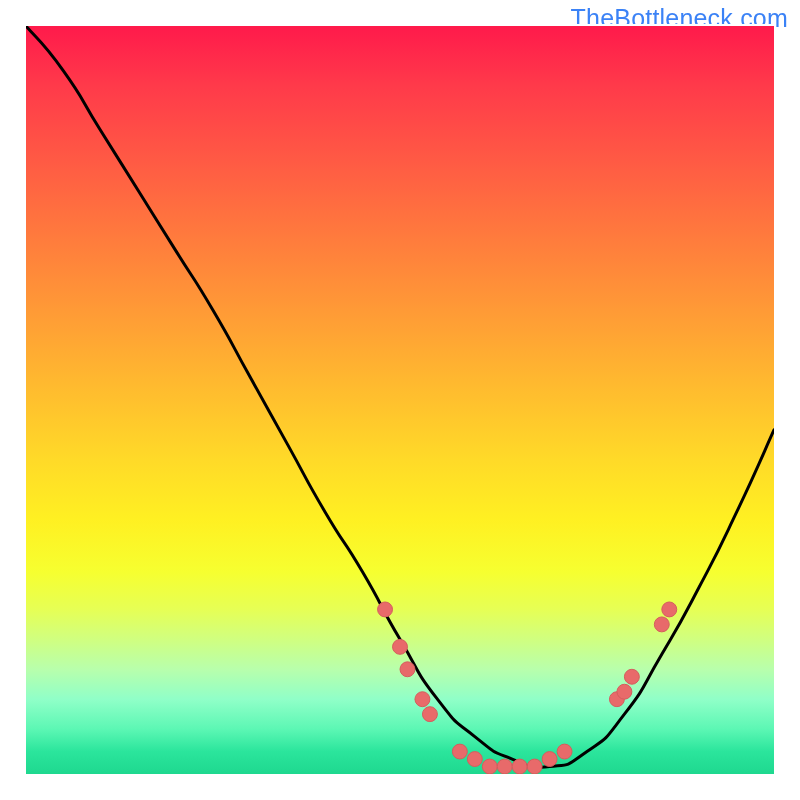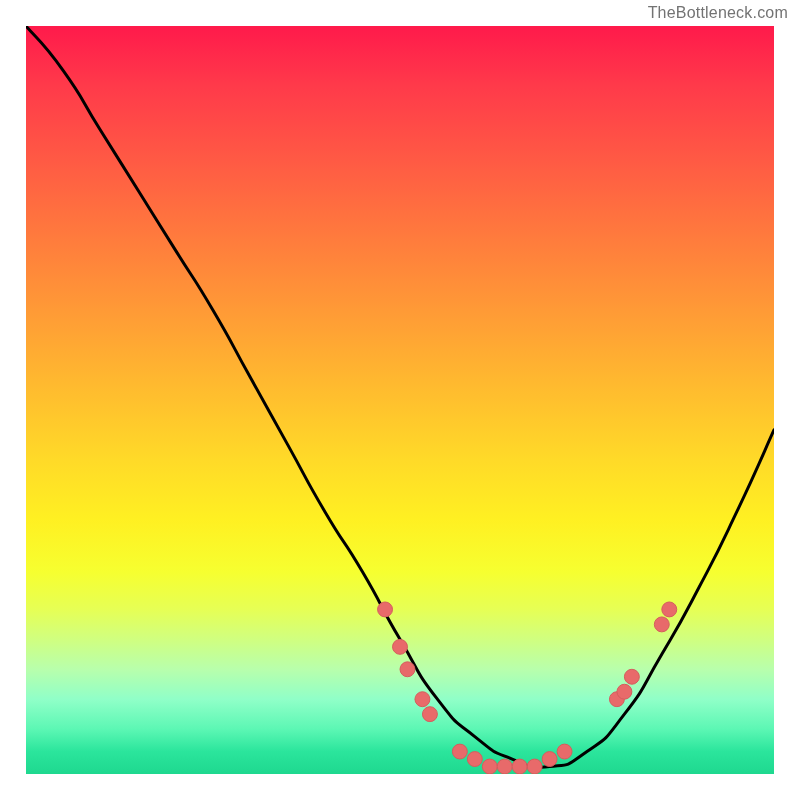--- a/index.html
+++ b/index.html
@@ -51,22 +51,22 @@
   svg.curve {
     position: absolute;
     inset: 0;
     width: 100%;
     height: 100%;
   }
   .attrib {
     position: absolute;
     top: 4px;
     right: 12px;
-    font-size: 16px;
-    color: #737373;
+    font-size: 25px;
+    color: #3b82f6;
     letter-spacing: 0.2px;
     font-weight: 400;
   }
 </style>
 </head>
 <body>
 
 <div class="stage">
   <div class="attrib">TheBottleneck.com</div>
 

